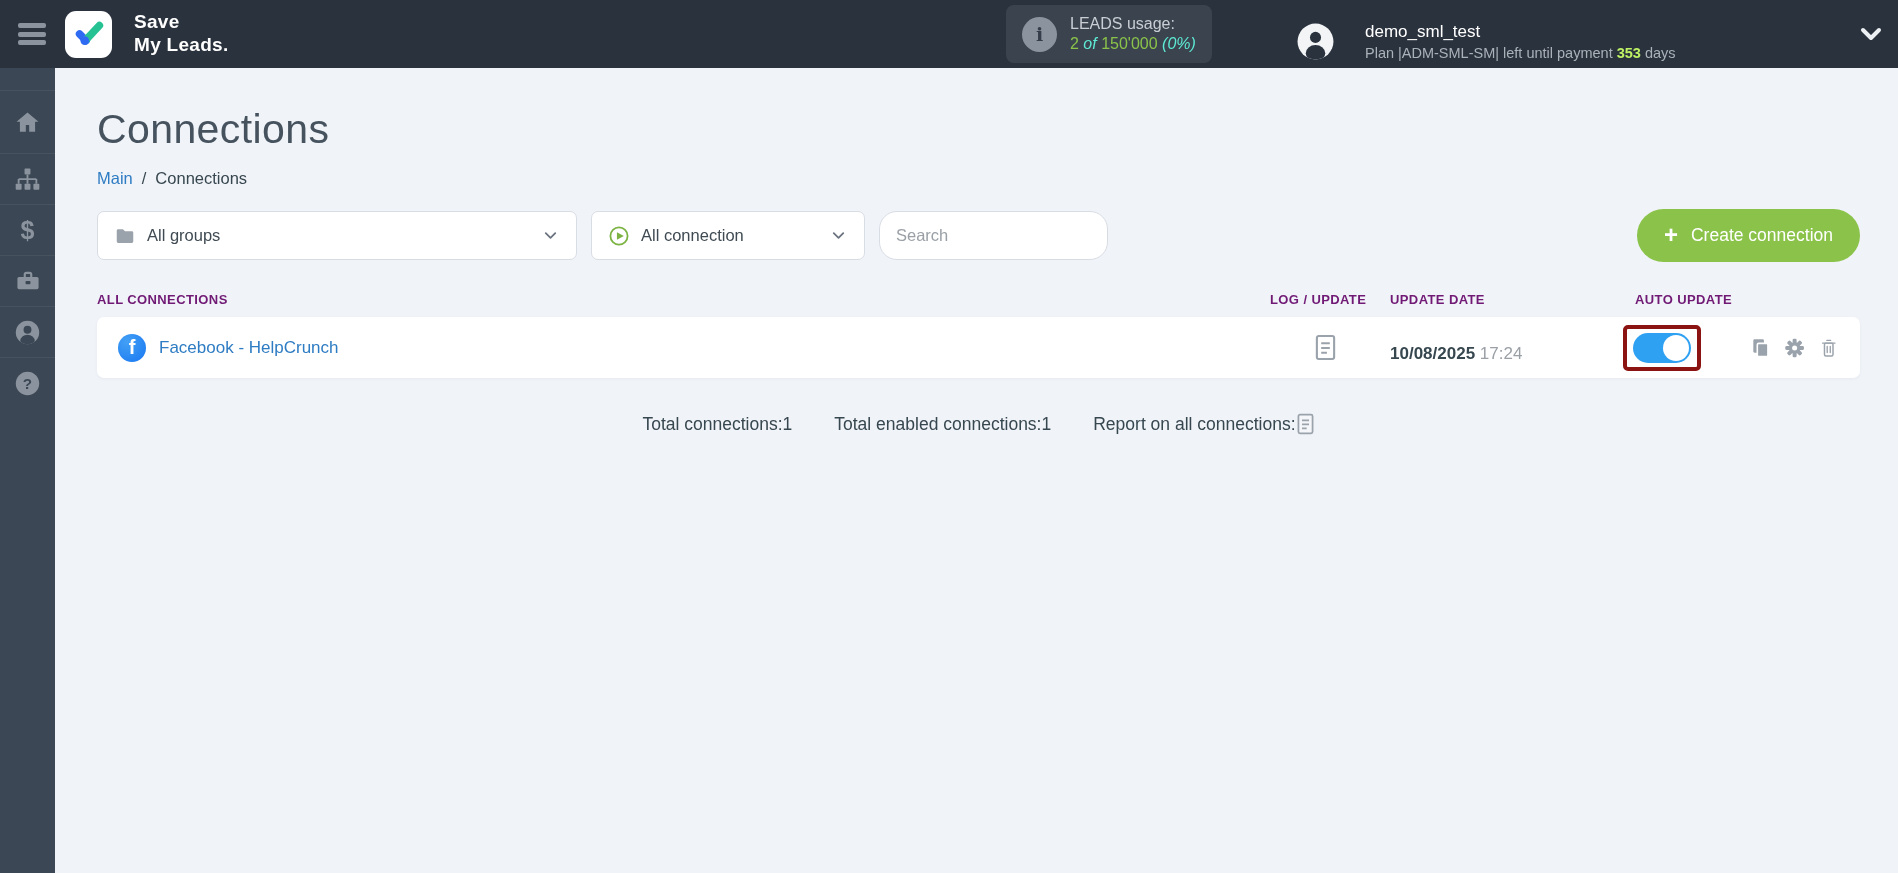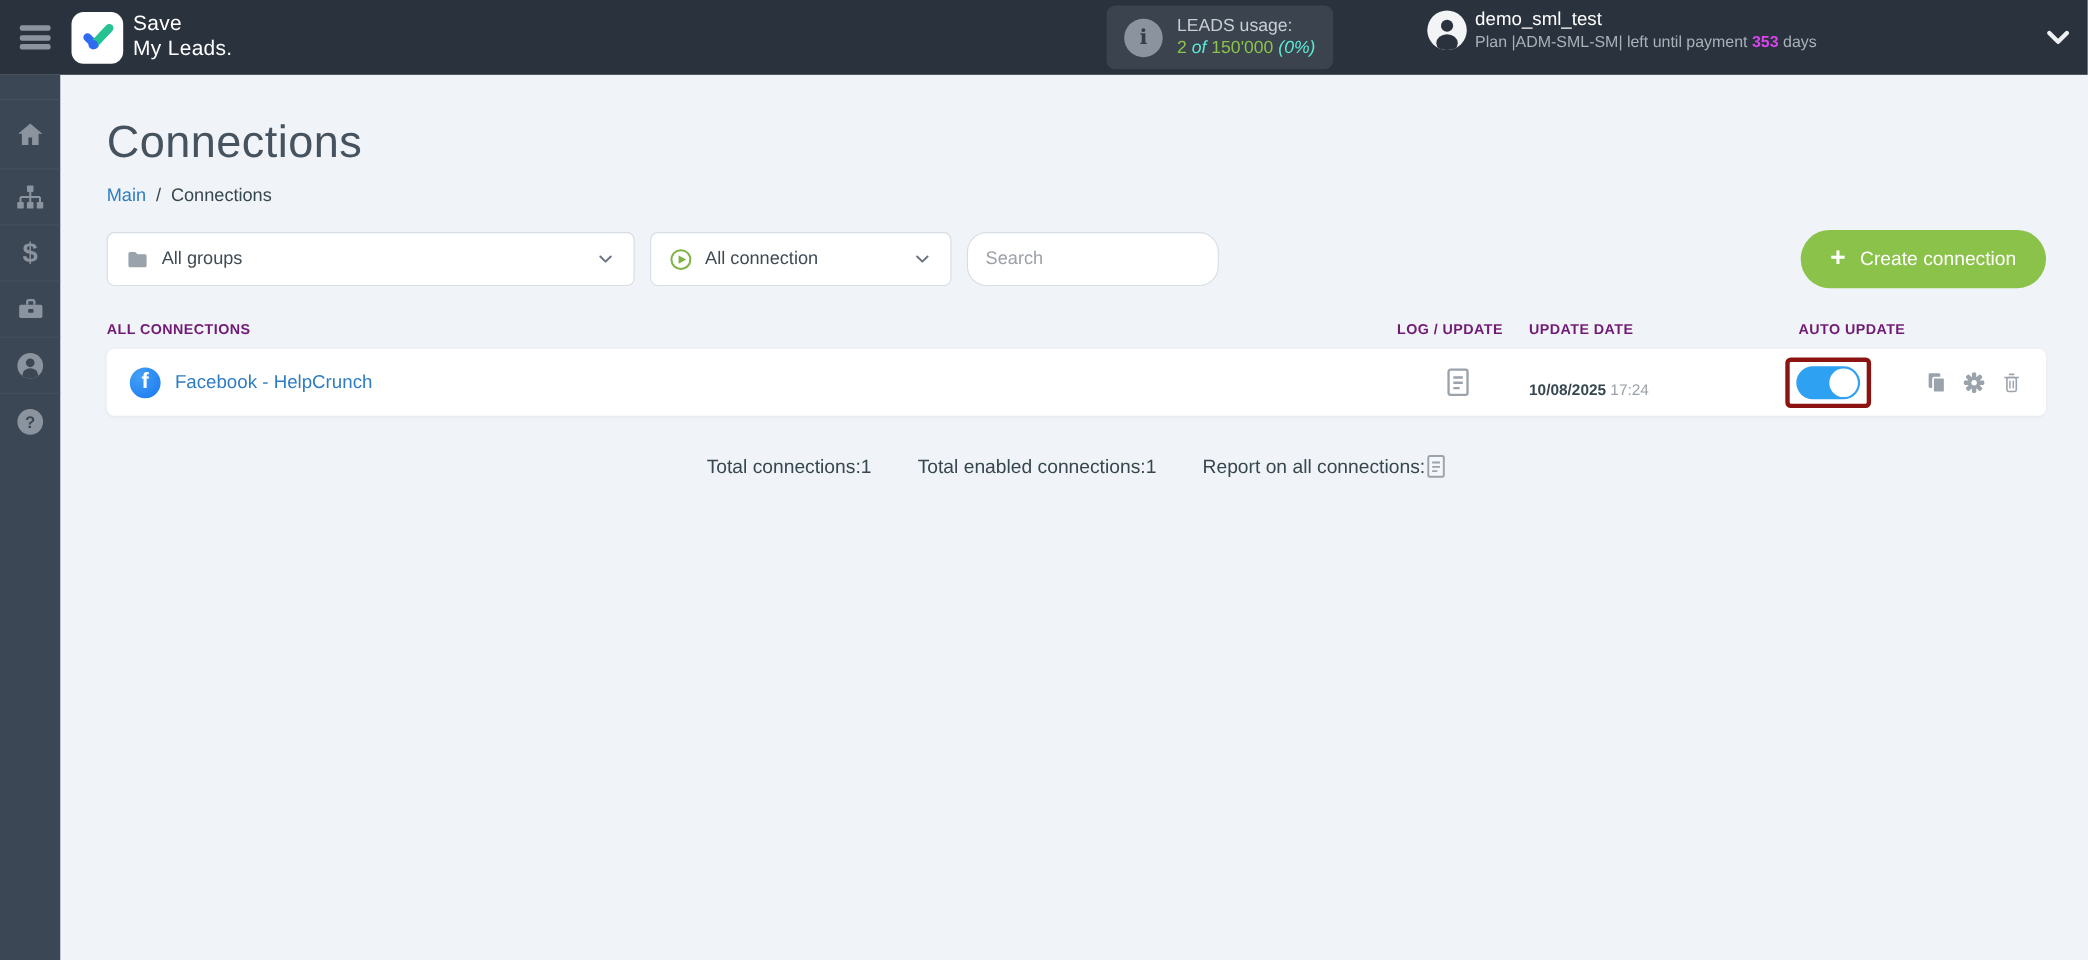--- a/index.html
+++ b/index.html
@@ -3,32 +3,32 @@
 <meta charset="utf-8">
 <style>
   * { margin:0; padding:0; box-sizing:border-box; }
   html,body { width:1898px; height:873px; overflow:hidden; font-family:"Liberation Sans", sans-serif; background:#f0f3f8; }
 
   
   .topbar { position:relative; height:68px; background:#2a323e; display:flex; align-items:center; z-index:5; }
   .hamburger { margin-left:15px; width:34px; height:26px; display:flex; flex-direction:column; justify-content:space-between; cursor:pointer; padding:2px 3px; }
   .hamburger span { display:block; height:5px; border-radius:2px; background:#8b949e; }
   .logo { margin-left:16px; width:47px; height:47px; background:#fff; border-radius:11px; display:flex; align-items:center; justify-content:center; }
-  .brand { margin-left:9px; color:#fff; font-weight:normal; font-size:19px; line-height:1.2; letter-spacing:0.3px; }
+  .brand { margin-left:22px; color:#fff; font-weight:bold; font-size:19px; line-height:1.2; letter-spacing:0.3px; }
   .leads-badge { position:absolute; left:1006px; top:5px; height:58px; background:#3a434e; border-radius:8px; display:flex; align-items:center; padding:0 16px; gap:13px; }
   .info-circle { width:35px; height:35px; border-radius:50%; background:#8b949e; color:#343d49; font-weight:bold; font-size:19px; display:flex; align-items:center; justify-content:center; font-family:"DejaVu Serif", serif; }
   .leads-label { color:#c9ced4; font-size:16px; }
   .leads-vals { font-size:16px; margin-top:2px; }
   .leads-vals .green { color:#8bc34a; }
   .leads-vals .muted-it { color:#5eead4; font-style:italic;margin-top:16px; }
-  .userblock { position:absolute; left:1296px; top:8px; display:flex; gap:6px; align-items:center; cursor:pointer; }
+  .userblock { position:absolute; left:1296px; top:22px; display:flex; gap:30px; align-items:center; cursor:pointer; }
   .avatar { width:39px; height:39px; }
   .user-name { color:#ffffff; font-size:17px; }
   .user-plan { color:#aab1b9; font-size:14.5px; margin-top:3px; }
-  .user-plan b { color:#d946ef; }
+  .user-plan b { color:#bef264; }
   .chev-top { position:absolute; right:16px; top:26px; cursor:pointer; }
 
   
   .sidebar { position:absolute; left:0; top:68px; bottom:0; width:55px; background:#3b4754; padding-top:22px; }
   .side-item { height:51px; display:flex; align-items:center; justify-content:center; border-bottom:1px solid #47525f; cursor:pointer; }
   .side-item:first-child { height:64px; border-top:1px solid #47525f; }
   .side-item:last-child { border-bottom:none; }
   .dollar-glyph { color:#8b949e; font-size:25px; font-weight:bold; }
 
   
@@ -49,21 +49,21 @@
   .create-btn { margin-left:auto; height:53px; padding:0 27px; background:#8bc34a; border:none; border-radius:27px; color:#fff; font-size:17.5px; display:flex; align-items:center; gap:13px; cursor:pointer; font-family:"Liberation Sans", sans-serif; }
   .create-btn .plus { font-size:24px; font-weight:bold; line-height:1; margin-top:-2px; }
 
   .grid { display:grid; grid-template-columns:1fr 110px 255px 115px 110px; align-items:center; }
   .thead { margin-top:30px; color:#701a75; font-size:13px; font-weight:bold; letter-spacing:0.4px; }
   .row-card { margin-top:10px; background:#fff; border-radius:7px; height:61px; box-shadow:0 1px 3px rgba(60,70,90,0.06); }
   .c-name { display:flex; align-items:center; gap:13px; padding-left:21px; }
   .fb-icon { width:28px; height:28px; border-radius:50%; background:radial-gradient(circle at 32% 28%, #43a0f5, #1877f2); color:#fff; font-weight:bold; font-size:20px; display:flex; align-items:center; justify-content:center; line-height:1; padding-bottom:2px; }
   .conn-link { color:#2e7cc3; font-size:17px; cursor:pointer; }
   .c-log { display:flex; justify-content:center; cursor:pointer; }
-  .c-date { font-size:14px; padding-left:10px; color:#9aa0a6;margin-top:12px; }
+  .c-date { font-size:17px; padding-left:10px; color:#9aa0a6;margin-top:12px; }
   .c-date b { color:#37474f; font-weight:bold; }
   .red-box { display:inline-flex; border:4px solid #8b1412; border-radius:5px; padding:4px 6px; margin-left:-12px; }
   .toggle { width:58px; height:30px; border-radius:15px; background:#2ea1f2; position:relative; cursor:pointer; }
   .toggle .knob { position:absolute; right:2px; top:2px; width:26px; height:26px; border-radius:50%; background:#fff; }
   .c-actions { display:flex; gap:13px; justify-content:flex-end; padding-right:22px; align-items:center; }
   .act { cursor:pointer; display:flex; }
 
   .summary { margin-top:35px; display:flex; justify-content:center; align-items:center; gap:42px; font-size:17.5px; color:#37474f; }
   .summary .sum-item { display:flex; align-items:center; gap:0; }
 </style>

